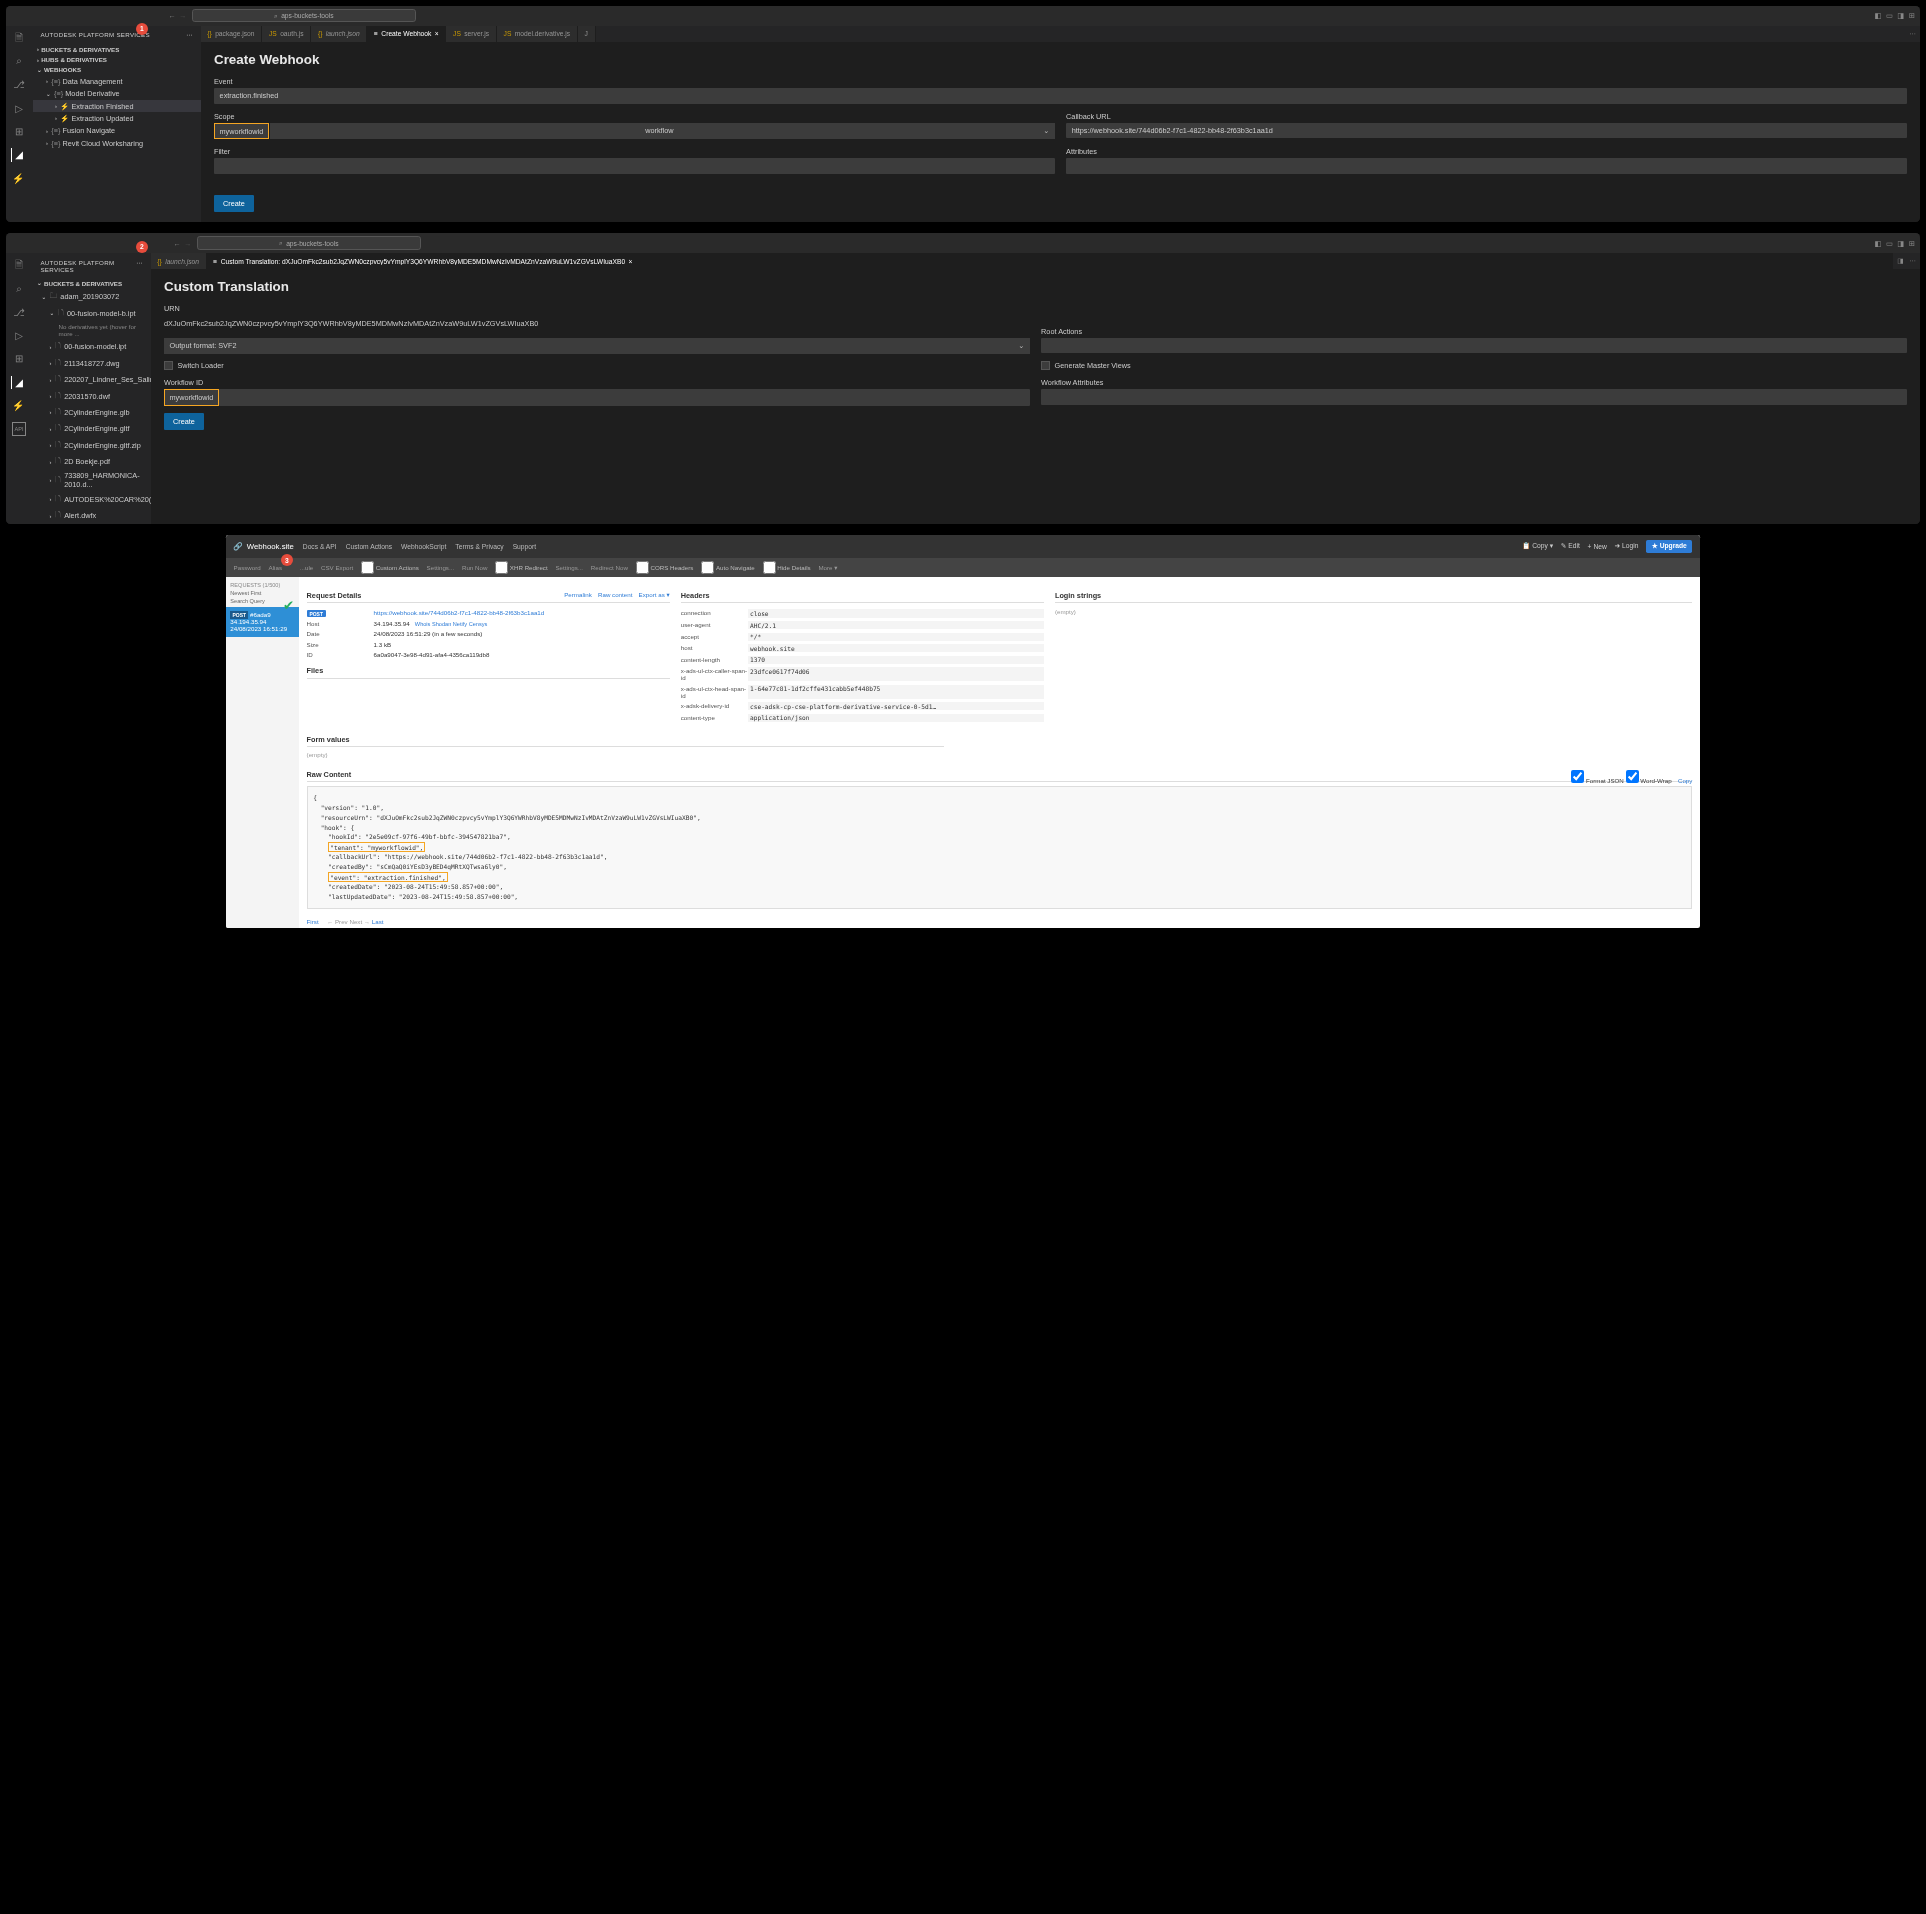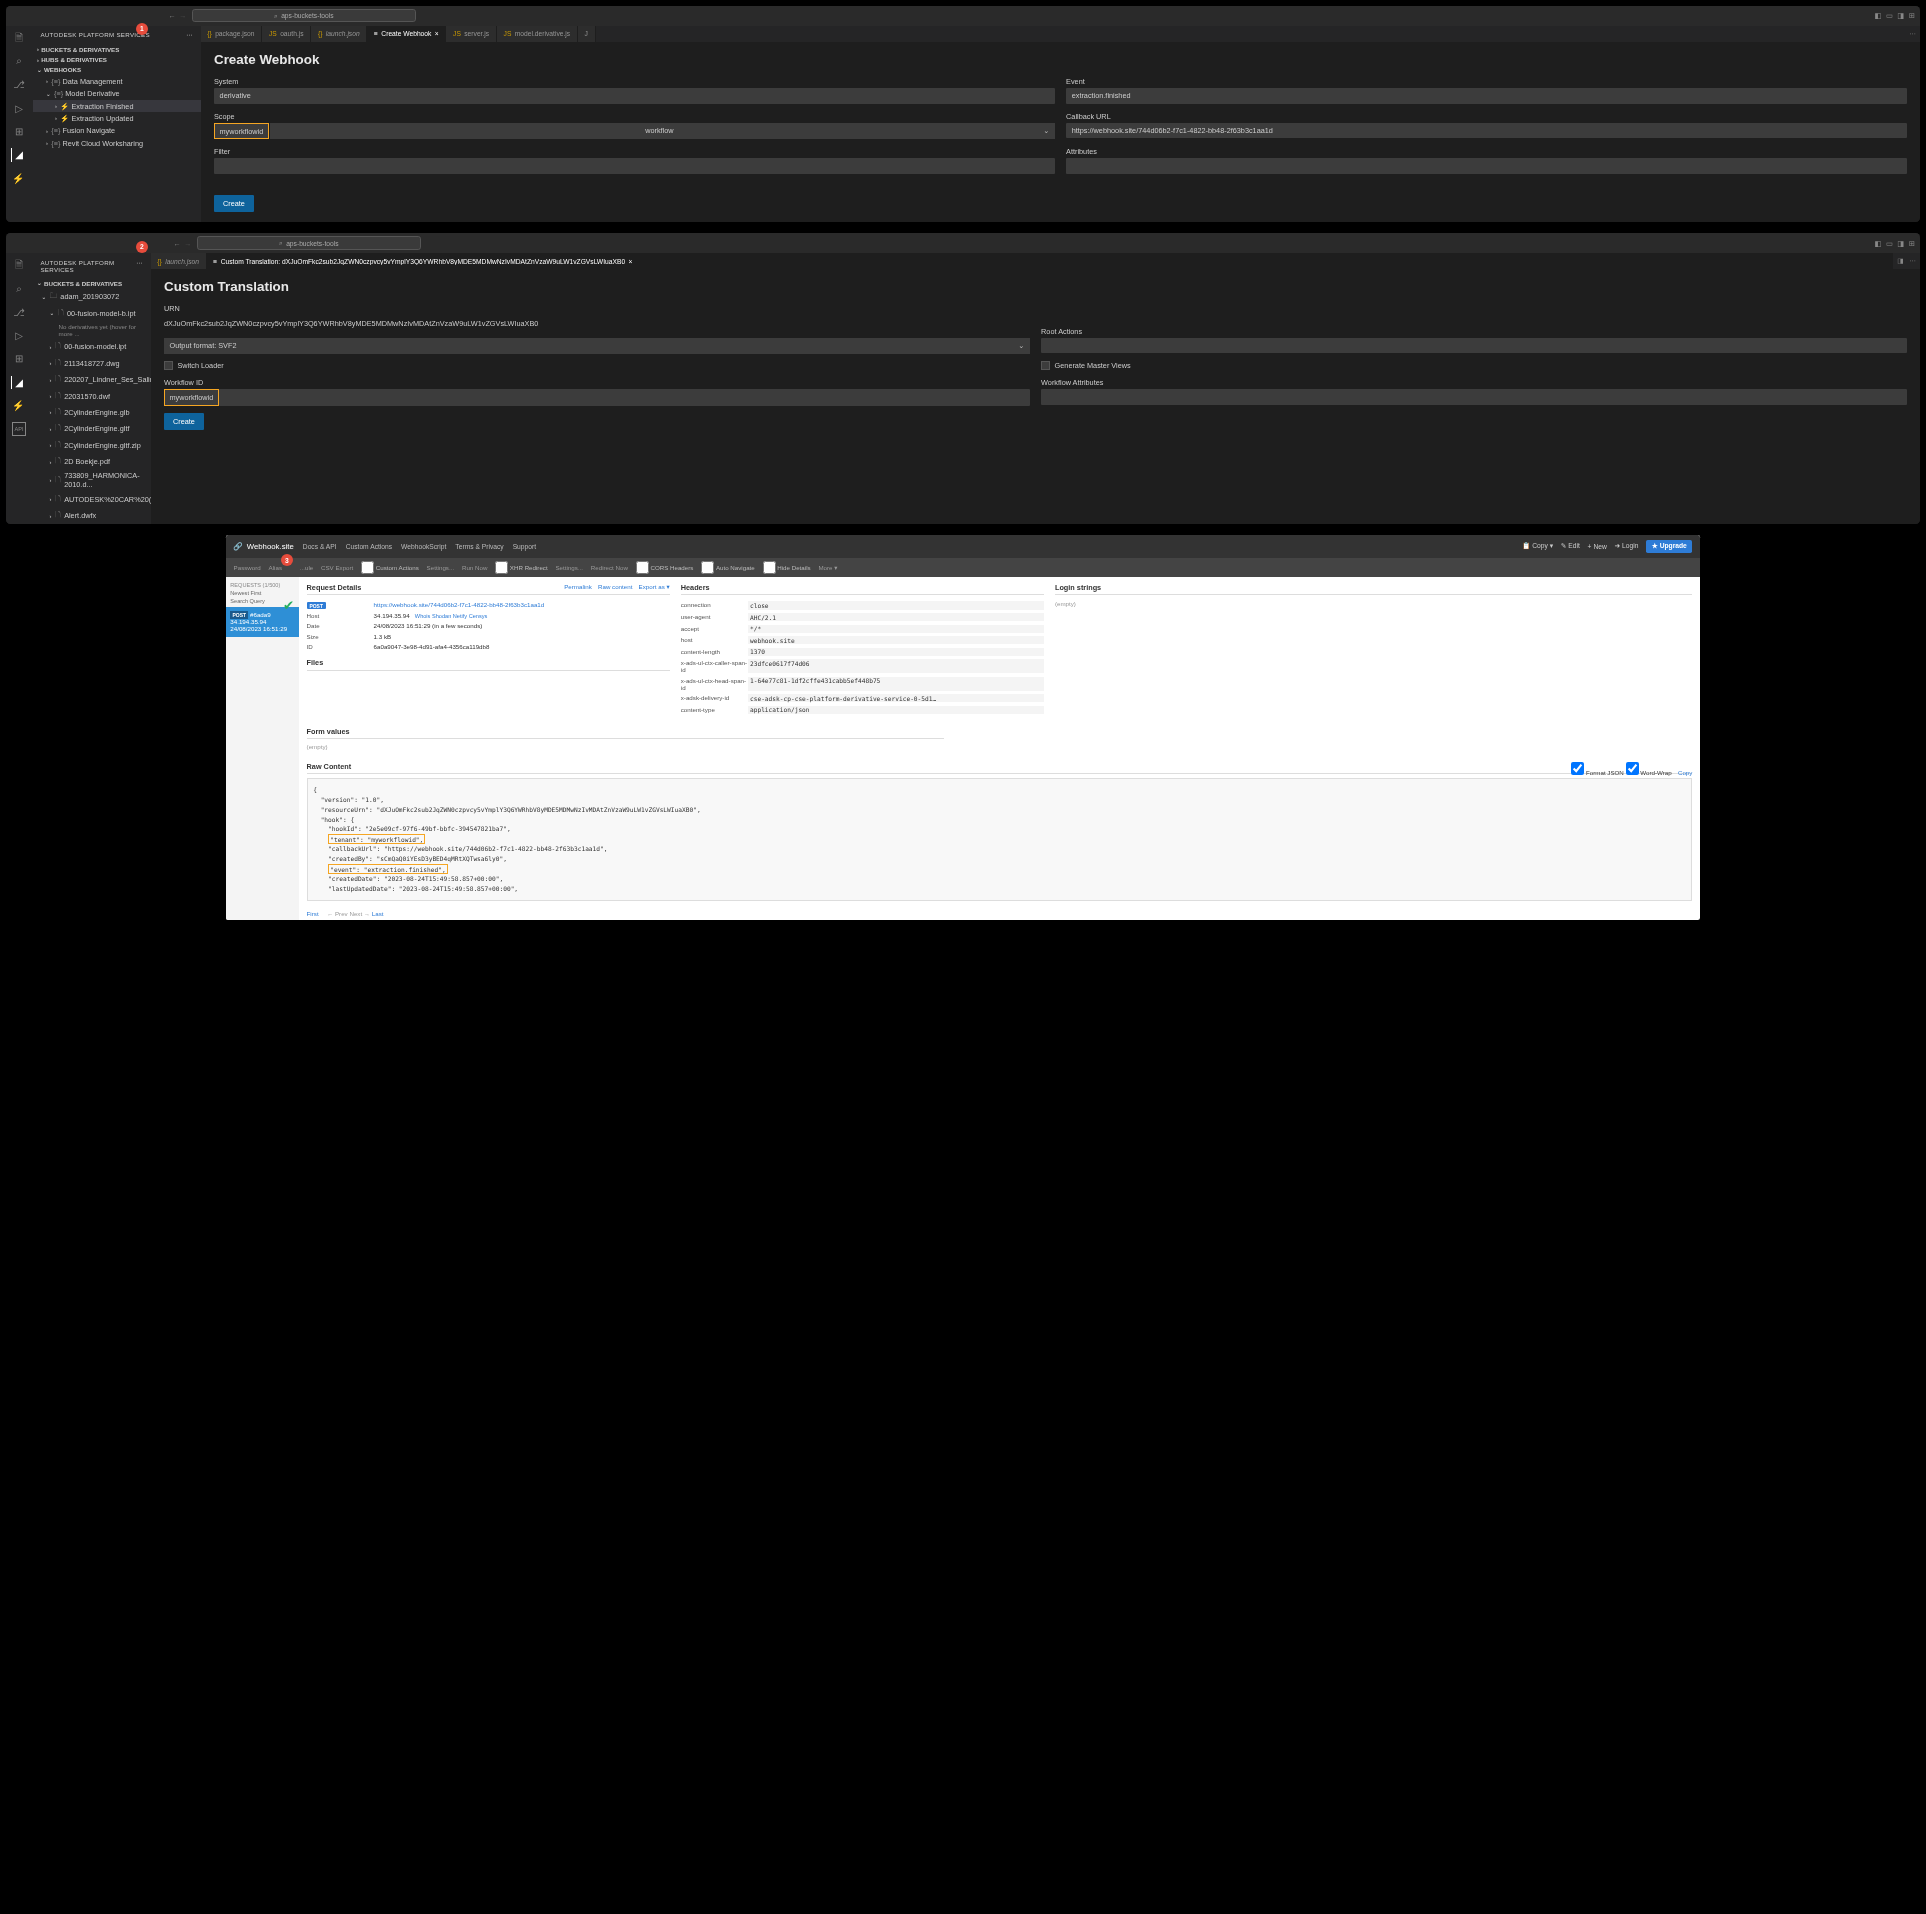--- a/index.html
+++ b/index.html
@@ -64,21 +64,21 @@
 .wh-subheader { background: #444; color: #999; padding: 3.4px 7.8px; display: flex; gap: 7.8px; align-items: center; font-size: 6.2px; }
 .wh-chk { display: flex; align-items: center; gap: 1.7px; color: #bbb; }
 
 .wh-body { display: flex; }
 .wh-sidebar { width: 73px; background: #f4f4f4; padding: 4.5px; font-size: 6.2px; }
 .wh-side-label { color: #888; font-size: 5.6px; margin-bottom: 2.2px; }
 .wh-request-item { background: #2e8fd6; color: #fff; padding: 4.5px; margin: 2.2px -4.5px 0; }
 .wh-req-badge { background: #1a5a8e; padding: 0.6px 2.2px; font-size: 5px; font-weight: bold; }
 .wh-checkmark { color: #27ae60; font-size: 13.4px; float: right; }
 
-.wh-content { flex: 1; padding: 5.6px 7.8px; display: flex; gap: 11.2px; flex-wrap: wrap; }
+.wh-content { flex: 1; padding: 5.6px 7.8px; display: flex; gap: 11.2px; flex-wrap: wrap; margin-top: 8px; }
 .wh-col { flex: 1; min-width: 157px; }
 .wh-section-title { font-weight: bold; font-size: 7.3px; margin-bottom: 4.5px; color: #333; border-bottom: 0.6px solid #ddd; padding-bottom: 2.2px; }
 .wh-section-title .links { float: right; font-weight: normal; font-size: 6.2px; }
 .wh-section-title .links a { color: #2e7cd6; margin-left: 4.5px; }
 .wh-kv { display: flex; padding: 1.7px 0; font-size: 6.2px; }
 .wh-kv .k { width: 67px; color: #555; }
 .wh-kv .v { flex: 1; }
 .wh-kv .v.mono { font-family: monospace; background: #f4f4f4; padding: 0.6px 2.2px; }
 .wh-post-badge { background: #2e7cd6; color: #fff; padding: 0.6px 2.8px; font-size: 5px; font-weight: bold; border-radius: 1.1px; }
 .wh-link { color: #2e7cd6; }
@@ -204,24 +204,20 @@
         <div class="tab">
               <span>J</span>
             </div>
         <div class="tabs-right">
               <span>⋯</span>
             </div>
       </div>
       <div class="form-area">
         <div class="form-title">Create Webhook</div>
         <div class="form-row">
-          <div class="form-col">
-            <label class="form-label">System</label>
-            <div class="form-input">derivative</div>
-          </div>
           <div class="form-col">
             <label class="form-label">Event</label>
             <div class="form-input">extraction.finished</div>
           </div>
         </div>
         <div class="form-row">
           <div class="form-col">
             <label class="form-label">Scope</label>
             <div class="scope-row">
               <div class="scope-input">myworkflowid</div>

